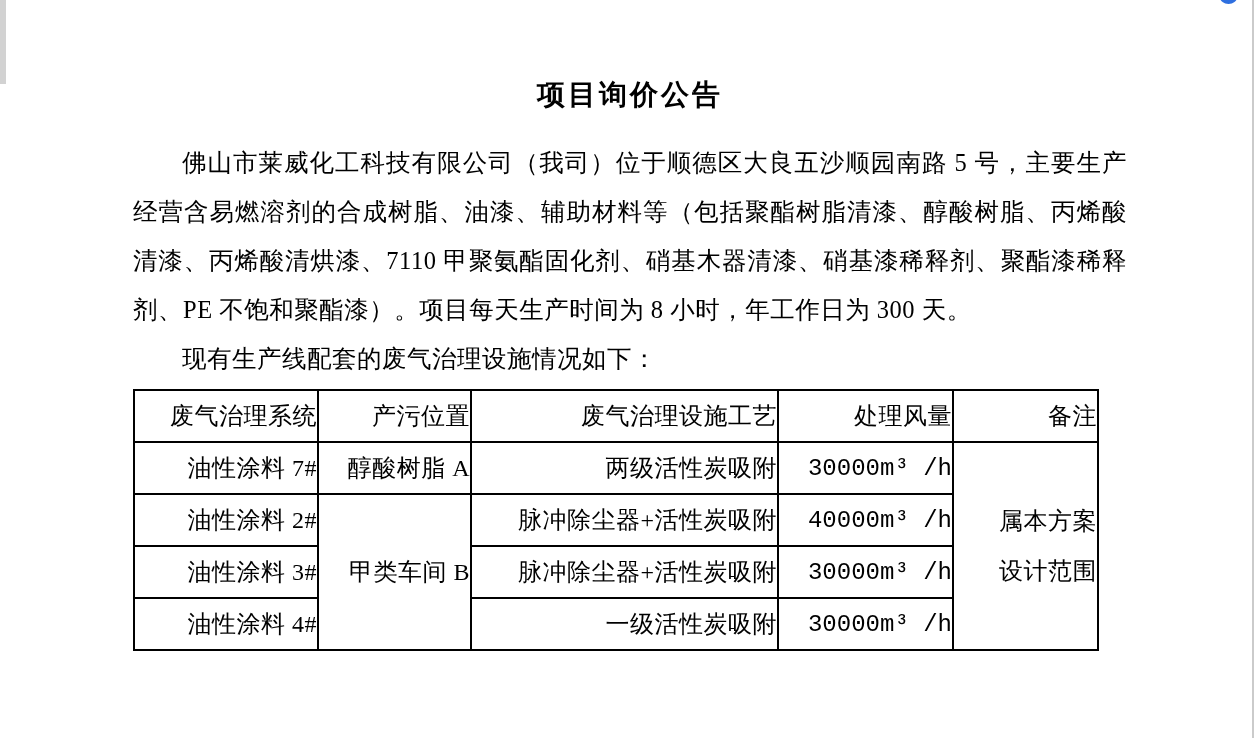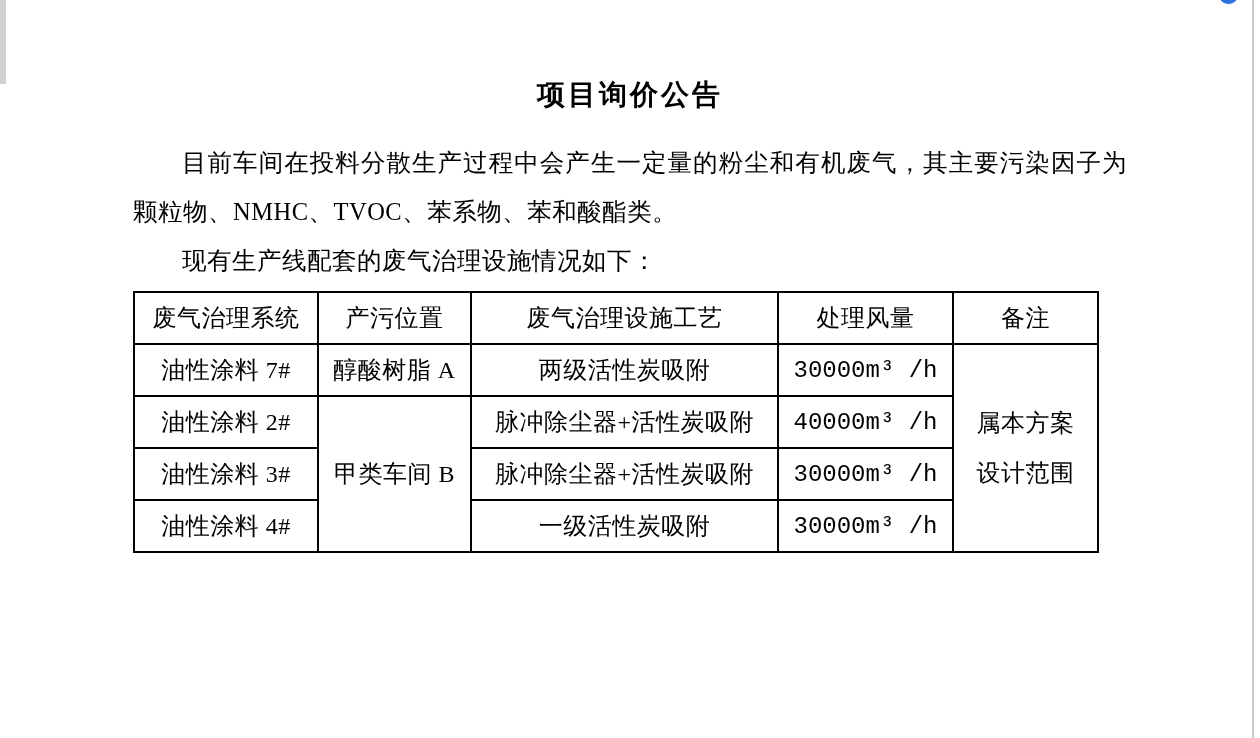--- a/index.html
+++ b/index.html
@@ -62,21 +62,21 @@
   table.doc-table {
     border-collapse: collapse;
     table-layout: fixed;
     width: 964px;
     margin-top: 6px;
   }
   .doc-table th, .doc-table td {
     border: 2px solid #000;
     height: 50px;
     padding: 0;
-    text-align: center;
+    text-align: right;
     vertical-align: middle;
     font-size: 24px;
     font-weight: normal;
     letter-spacing: 0.5px;
     overflow: hidden;
   }
   .num {
     font-family: Liberation Mono, monospace;
     letter-spacing: 0;
   }
@@ -89,21 +89,21 @@
 
 <div class="page-edge-left" style="background: rgb(210, 210, 210);"></div>
 <div class="page-edge-right"></div>
 <div class="scroll-bubble" style="background: rgb(46, 111, 224);"></div>
 
 <div class="content">
 
   <h1 class="doc-title">项目询价公告</h1>
 
   <div class="body-text">
-    <p>目前车间在投料分散生产过程中会产生一定量的粉尘和有机废气，其主要污染因子为颗粒物、NMHC、TVOC、苯系物、苯和酸酯类。</p>
+    <p>佛山市莱威化工科技有限公司（我司）位于顺德区大良五沙顺园南路 5 号，主要生产经营含易燃溶剂的合成树脂、油漆、辅助材料等（包括聚酯树脂清漆、醇酸树脂、丙烯酸清漆、丙烯酸清烘漆、7110 甲聚氨酯固化剂、硝基木器清漆、硝基漆稀释剂、聚酯漆稀释剂、PE 不饱和聚酯漆）。项目每天生产时间为 8 小时，年工作日为 300 天。</p>
     <p>现有生产线配套的废气治理设施情况如下：</p>
   </div>
 
   <table class="doc-table">
     <colgroup>
       <col style="width:184px">
       <col style="width:153px">
       <col style="width:307px">
       <col style="width:175px">
       <col style="width:145px">

